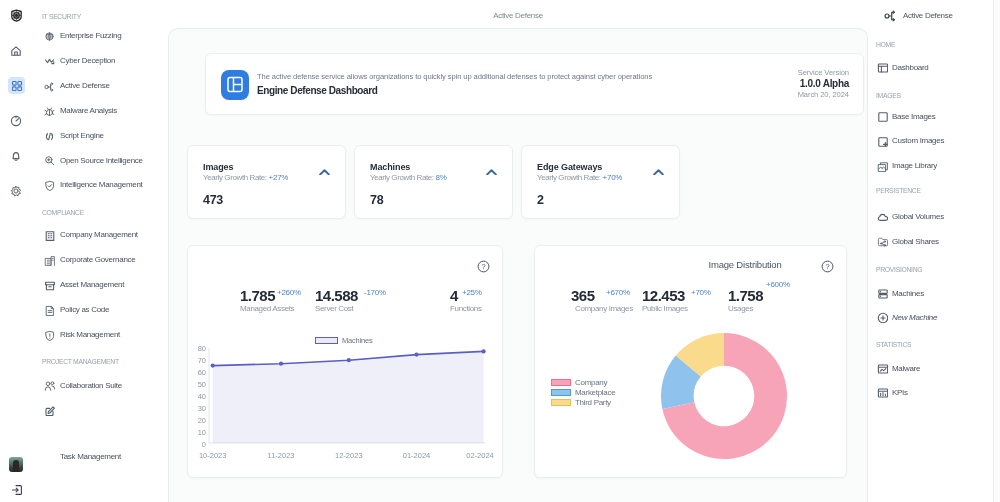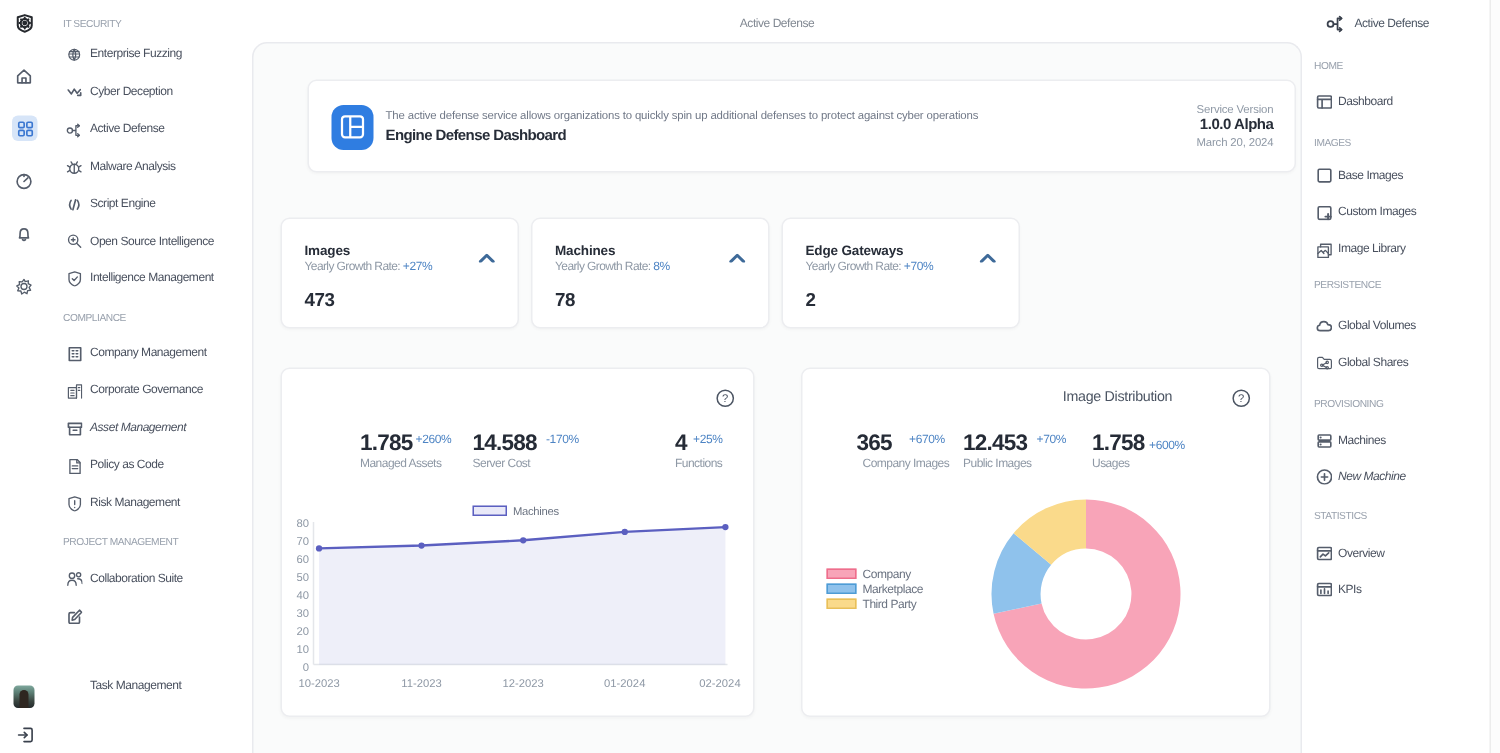--- a/index.html
+++ b/index.html
@@ -245,21 +245,21 @@
       <use href="#i-comp"></use>
     </svg>
   <div class="abs mitem" style="left:60px;top:229px;">Company Management</div>
   <svg class="icn lic" style="top:254.5px;" viewBox="0 0 11 11">
       <use href="#i-gov" style="stroke-width:0.8"></use>
     </svg>
   <div class="abs mitem" style="left:60px;top:254px;">Corporate Governance</div>
   <svg class="icn lic" style="top:279.5px;" viewBox="0 0 11 11">
       <use href="#i-asset"></use>
     </svg>
-  <div class="abs mitem" style="left:60px;top:279px;font-style:italic;">Asset Management</div>
+  <div class="abs mitem" style="left:60px;top:279px;">Asset Management</div>
   <svg class="icn lic" style="top:304.5px;" viewBox="0 0 11 11">
       <use href="#i-policy" style="stroke-width:0.9"></use>
     </svg>
   <div class="abs mitem" style="left:60px;top:304px;">Policy as Code</div>
   <svg class="icn lic" style="top:329.5px;" viewBox="0 0 11 11">
       <use href="#i-risk" style="stroke-width:0.9"></use>
     </svg>
   <div class="abs mitem" style="left:60px;top:329px;">Risk Management</div>
   <div class="abs hdr" style="left:42px;top:357px;">PROJECT MANAGEMENT</div>
   <svg class="icn lic" style="top:380px;" viewBox="0 0 11 11">
@@ -308,21 +308,21 @@
     </svg>
   <div class="abs mitem" style="left:892px;top:287.5px;">Machines</div>
   <svg class="ricn lic" style="top:312px;" viewBox="0 0 11 11">
       <use href="#i-newm"></use>
     </svg>
   <div class="abs mitem" style="left:892px;top:311.5px;font-style:italic;">New Machine</div>
   <div class="abs hdr" style="left:876px;top:340px;">STATISTICS</div>
   <svg class="ricn lic" style="top:363px;" viewBox="0 0 11 11">
       <use href="#i-ovw"></use>
     </svg>
-  <div class="abs mitem" style="left:892px;top:362.5px;">Overview</div>
+  <div class="abs mitem" style="left:892px;top:362.5px;">Malware</div>
   <svg class="ricn lic" style="top:387px;" viewBox="0 0 11 11">
       <use href="#i-kpi"></use>
     </svg>
   <div class="abs mitem" style="left:892px;top:386.5px;">KPIs</div>
 
   <div class="card" style="left:205px;top:53px;width:659px;height:62px;padding-left:19px;">
     <div class="abs" style="left:14.5px;top:16px;width:28.5px;height:29.5px;border-radius:8px;background:#2f7de1;">
       <svg width="28" height="29" viewBox="0 0 28 29" style="position:absolute;left:0;top:0;stroke:#fff;fill:none;stroke-width:1.5;stroke-linejoin:round;">
         <rect x="7" y="7.5" width="14" height="14" rx="2"></rect>
         <line x1="12.5" y1="7.5" x2="12.5" y2="21.5"></line>
@@ -427,21 +427,21 @@
       </svg>
   </div>
 
   <div class="abs num" style="left:571px;top:287px;font-size:15px;letter-spacing:-0.5px;">365</div>
   <div class="abs blue9" style="left:606px;top:288px;font-size:8px;">+670%</div>
   <div class="abs gray9" style="left:575px;top:304px;">Company Images</div>
   <div class="abs num" style="left:642px;top:287px;font-size:15px;letter-spacing:-0.5px;">12.453</div>
   <div class="abs blue9" style="left:691px;top:288px;font-size:8px;">+70%</div>
   <div class="abs gray9" style="left:642px;top:304px;">Public Images</div>
   <div class="abs num" style="left:728px;top:287px;font-size:15px;letter-spacing:-0.5px;">1.758</div>
-  <div class="abs blue9" style="left:766px;top:292px;font-size:8px;">+600%</div>
+  <div class="abs blue9" style="left:766px;top:280px;font-size:8px;">+600%</div>
   <div class="abs gray9" style="left:728px;top:304px;">Usages</div>
 
   <div class="abs" style="left:551px;top:379px;width:20px;height:7px;background:#f8a4b8;border:1px solid #ee6e8c;"></div>
   <div class="abs" style="left:575px;top:378px;font-size:8px;letter-spacing:-0.3px;color:#6a7280;">Company</div>
   <div class="abs" style="left:551px;top:389px;width:20px;height:7px;background:#8fc2ec;border:1px solid #4e9cd5;"></div>
   <div class="abs" style="left:575px;top:388px;font-size:8px;letter-spacing:-0.3px;color:#6a7280;">Marketplace</div>
   <div class="abs" style="left:551px;top:399px;width:20px;height:7px;background:#fada8b;border:1px solid #e8bf5a;"></div>
   <div class="abs" style="left:575px;top:398px;font-size:8px;letter-spacing:-0.3px;color:#6a7280;">Third Party</div>
 
   <svg class="abs" style="left:660px;top:332px;" width="128" height="128" viewBox="0 0 128 128">

